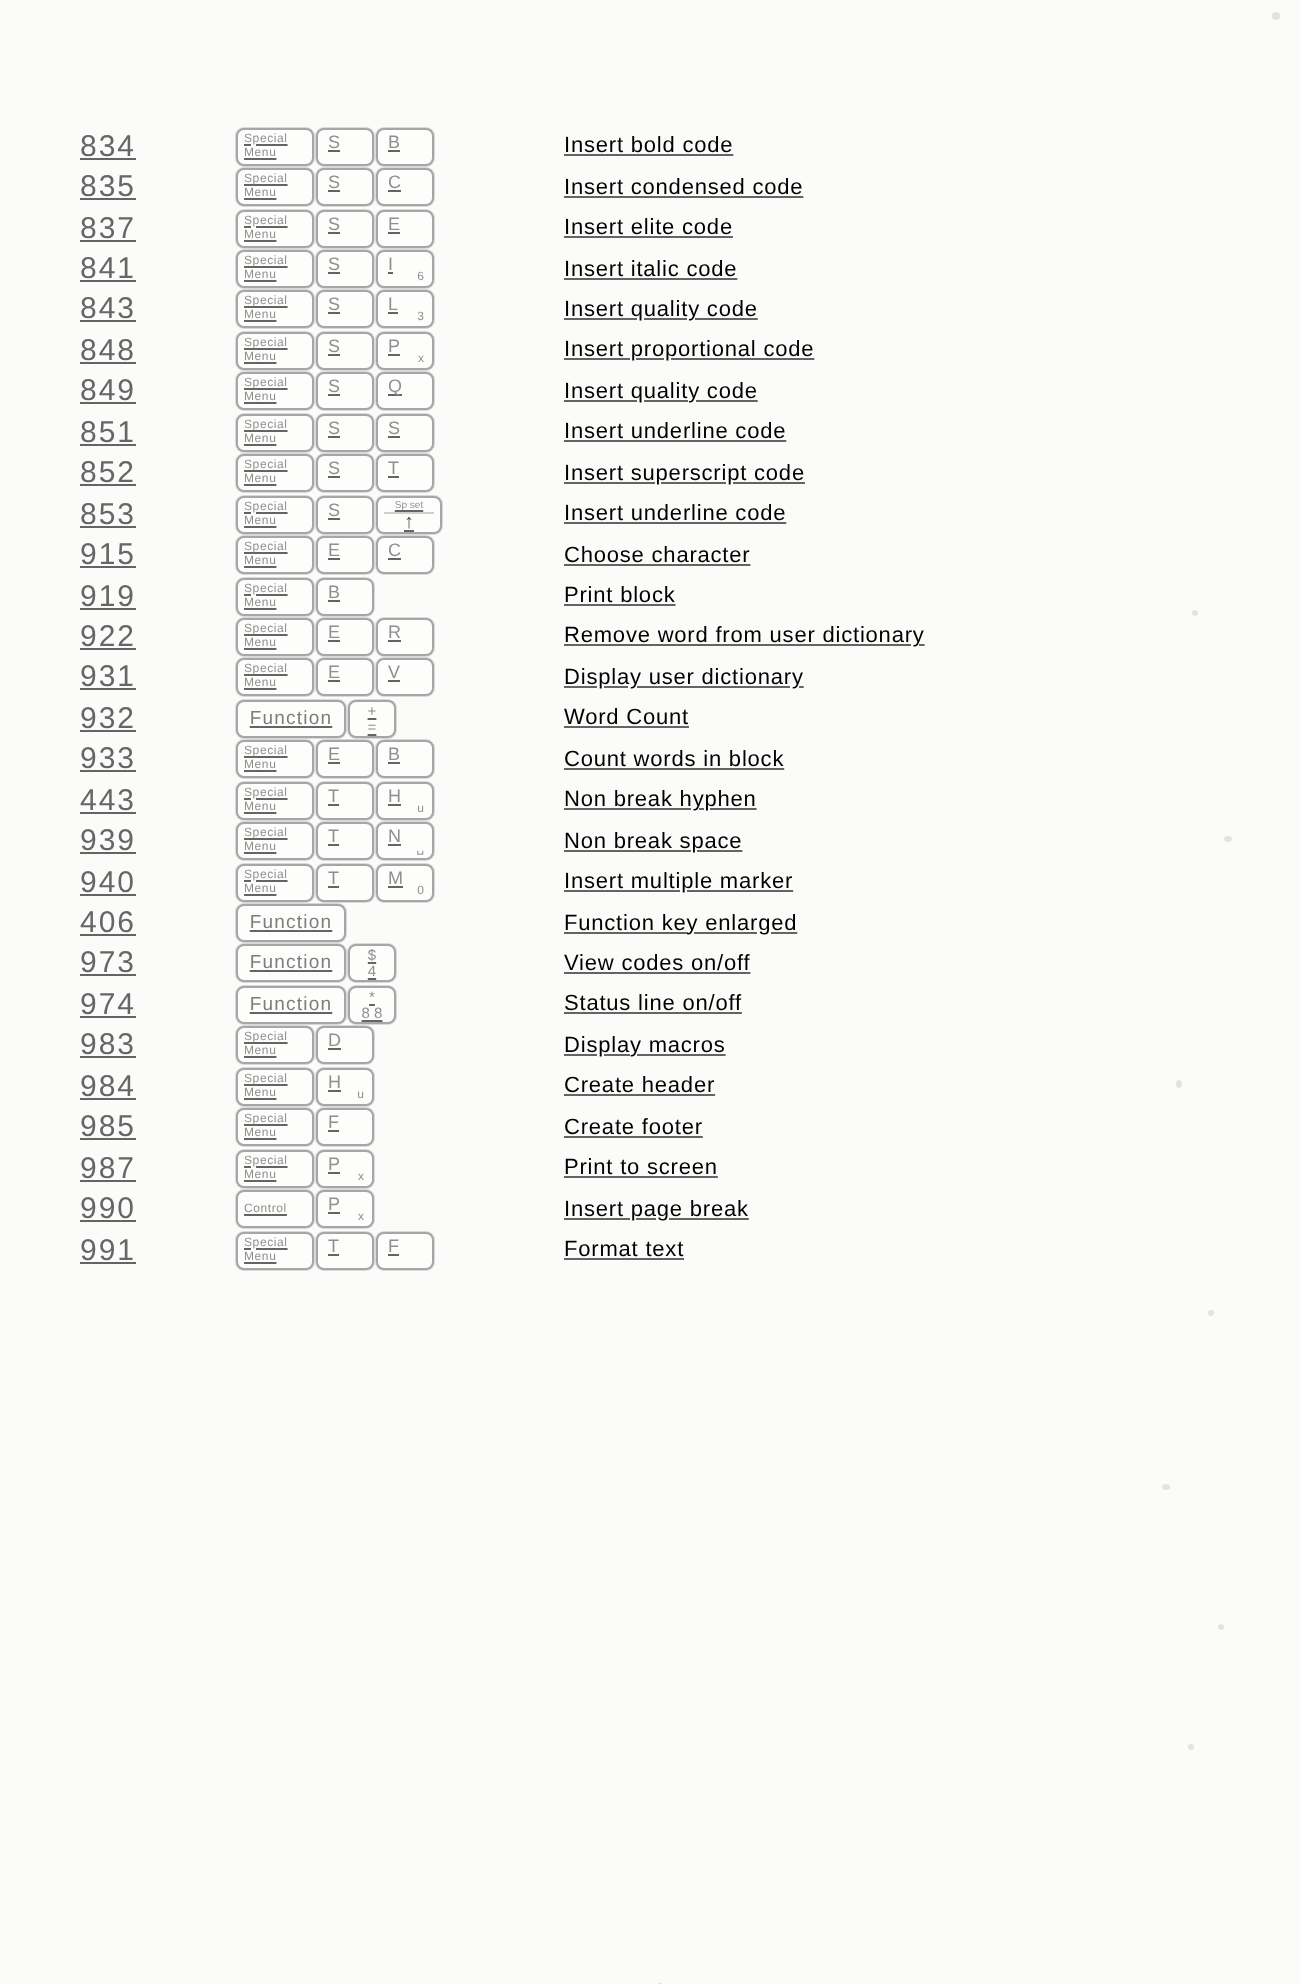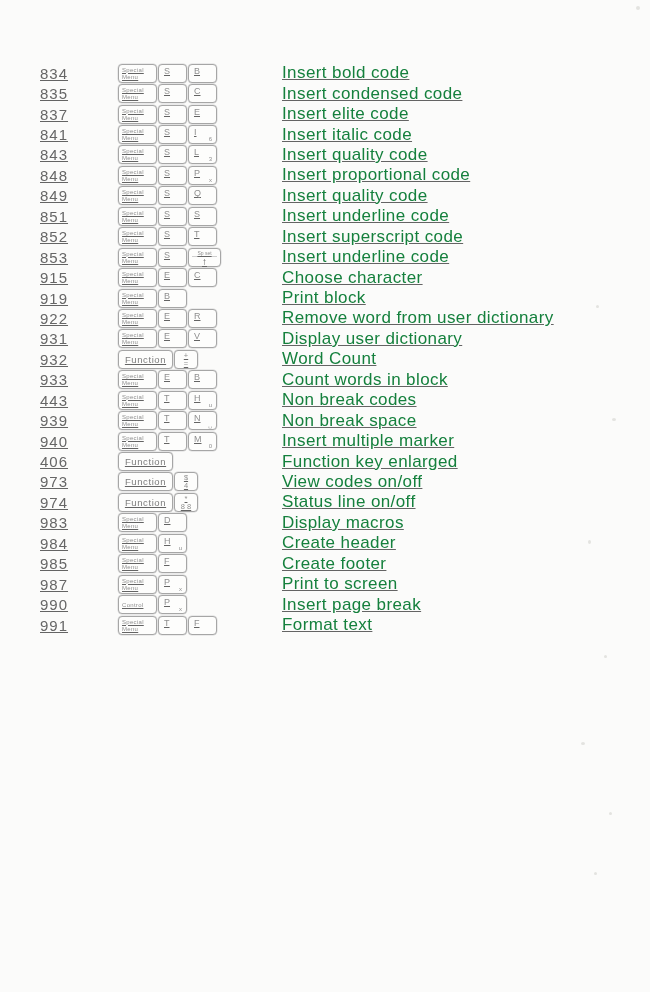--- a/index.html
+++ b/index.html
@@ -31,23 +31,23 @@
     color: #666;
   }
   .keys {
     width: 164px;
     display: flex;
     gap: 1px;
     align-items: center;
   }
   .desc {
     flex: 1;
-    font-size: 17px;
+    font-size: 11px;
     letter-spacing: 0.4px;
-    color: #15803d;
+    color: #000000;
     white-space: nowrap;
   }
   
   .key {
     box-sizing: border-box;
     height: 19px;
     border: 1px solid #a6a6a6;
     border-radius: 4px;
     background: #fdfdfc;
     color: #8f8f8f;
@@ -275,21 +275,21 @@
         </span>
         <span class="desc">Count words in block</span>
       </div>
       <div class="row">
         <span class="code">443</span>
         <span class="keys">
           <span class="key menu">Special<br>Menu</span>
           <span class="key letter">T</span>
           <span class="key letter">H<span class="sub">u</span></span>
         </span>
-        <span class="desc">Non break codes</span>
+        <span class="desc">Non break hyphen</span>
       </div>
       <div class="row">
         <span class="code">939</span>
         <span class="keys">
           <span class="key menu">Special<br>Menu</span>
           <span class="key letter">T</span>
           <span class="key letter">N<span class="sub">␣</span></span>
         </span>
         <span class="desc">Non break space</span>
       </div>

